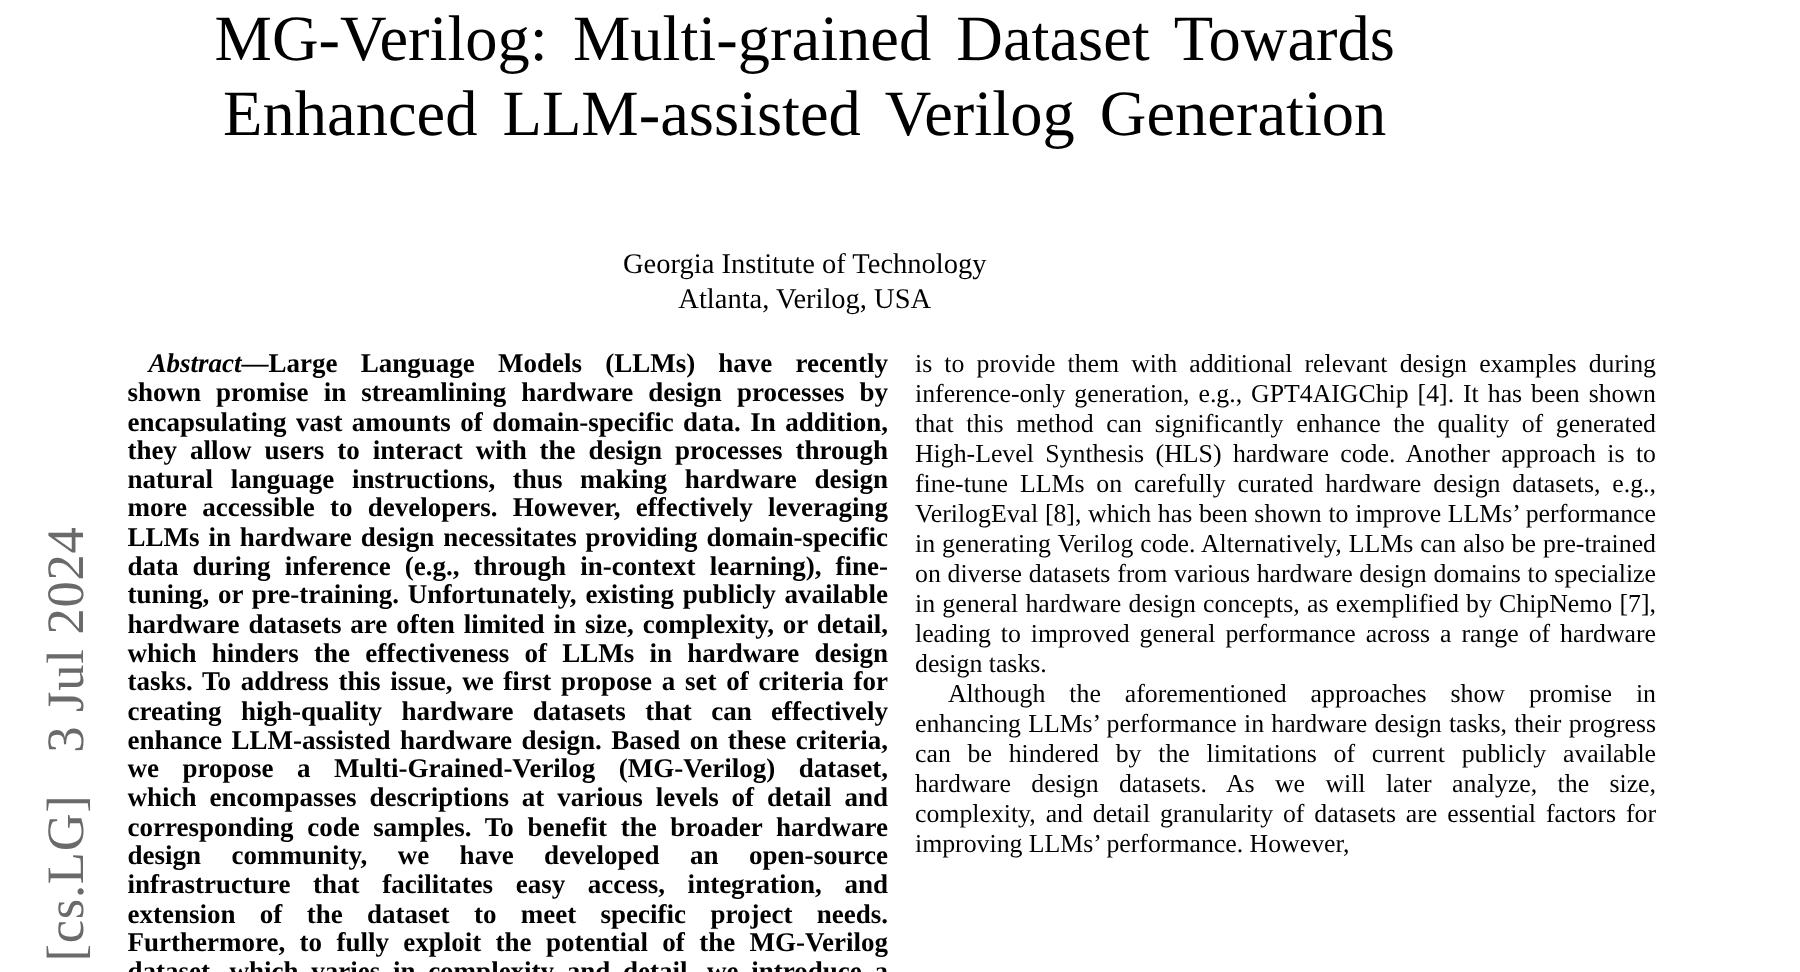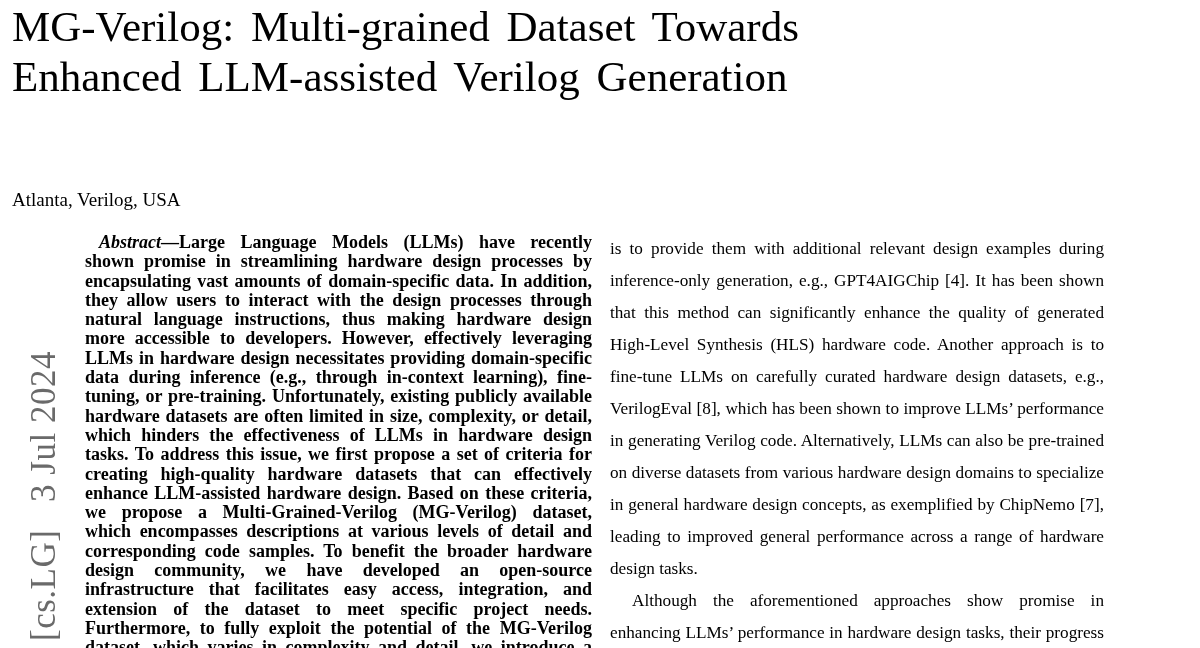--- a/index.html
+++ b/index.html
@@ -25,21 +25,21 @@
     transform: rotate(-90deg);
     transform-origin: 0 0;
     white-space: pre;
     font-size: 35px;
     letter-spacing: 0.5px;
     color: #6a6a6a;
     font-family: "Liberation Serif", "DejaVu Serif", serif;
   }
 
   
-  .hline { position: absolute; left: 0; width: 1061px; text-align: left; white-space: nowrap; padding-left: 12px; }
+  .hline { position: absolute; left: 0; width: 1061px; text-align: center; white-space: nowrap; padding-left: 12px; }
   .title-line1 { top: 2px;  font-size: 43px; word-spacing: 0.14em; }
   .title-line2 { top: 52px; font-size: 43px; word-spacing: 0.14em; }
   .authors     { top: 116px; font-size: 21.5px; word-spacing: 0.08em; }
   .email       { top: 144px; font-size: 17px; }
   .affiliation { top: 166px; font-size: 19px; }
   .location    { top: 189px; font-size: 19px; }
 
   
   .col {
     position: absolute;
@@ -57,38 +57,39 @@
     font-size: 18px;
     line-height: 19.3px;
     font-weight: bold;
     text-indent: 14px;
     word-spacing: 0.06em;
   }
   .abstract-label { font-style: italic; font-weight: bold; }
 
   .body-par {
     font-size: 17.2px;
-    line-height: 32px;
+    line-height: 20px;
     font-weight: normal;
   }
   .body-par.indent { text-indent: 22px; }
 </style>
 </head>
 <body>
 
 <div class="page">
 
   <div class="arxiv-banner">[cs.LG]   3 Jul 2024</div>
 
   <div class="hline title-line1">MG-Verilog: Multi-grained Dataset Towards</div>
 
   <div class="hline title-line2">Enhanced LLM-assisted Verilog Generation</div>
 
 
 
+  <div class="hline affiliation">Georgia Institute of Technology</div>
 
   <div class="hline location">Atlanta, Verilog, USA</div>
 
   <section class="col col-left">
     <p class="abstract-par"><span class="abstract-label">Abstract</span><span>—Large Language Models (LLMs) have recently shown promise in streamlining hardware design processes by encapsulating vast amounts of domain-specific data. In addition, they allow users to interact with the design processes through natural language instructions, thus making hardware design more accessible to developers. However, effectively leveraging LLMs in hardware design necessitates providing domain-specific data during inference (e.g., through in-context learning), fine-tuning, or pre-training. Unfortunately, existing publicly available hardware datasets are often limited in size, complexity, or detail, which hinders the effectiveness of LLMs in hardware design tasks. To address this issue, we first propose a set of criteria for creating high-quality hardware datasets that can effectively enhance LLM-assisted hardware design. Based on these criteria, we propose a Multi-Grained-Verilog (MG-Verilog) dataset, which encompasses descriptions at various levels of detail and corresponding code samples. To benefit the broader hardware design community, we have developed an open-source infrastructure that facilitates easy access, integration, and extension of the dataset to meet specific project needs. Furthermore, to fully exploit the potential of the MG-Verilog dataset, which varies in complexity and detail, we introduce a balanced fine-tuning</span></p>
   </section>
 
   <section class="col col-right">
     <p class="body-par">is to provide them with additional relevant design examples during inference-only generation, e.g., GPT4AIGChip [4]. It has been shown that this method can significantly enhance the quality of generated High-Level Synthesis (HLS) hardware code. Another approach is to fine-tune LLMs on carefully curated hardware design datasets, e.g., VerilogEval [8], which has been shown to improve LLMs’ performance in generating Verilog code. Alternatively, LLMs can also be pre-trained on diverse datasets from various hardware design domains to specialize in general hardware design concepts, as exemplified by ChipNemo [7], leading to improved general performance across a range of hardware design tasks.</p>
     <p class="body-par indent">Although the aforementioned approaches show promise in enhancing LLMs’ performance in hardware design tasks, their progress can be hindered by the limitations of current publicly available hardware design datasets. As we will later analyze, the size, complexity, and detail granularity of datasets are essential factors for improving LLMs’ performance. However,</p>

